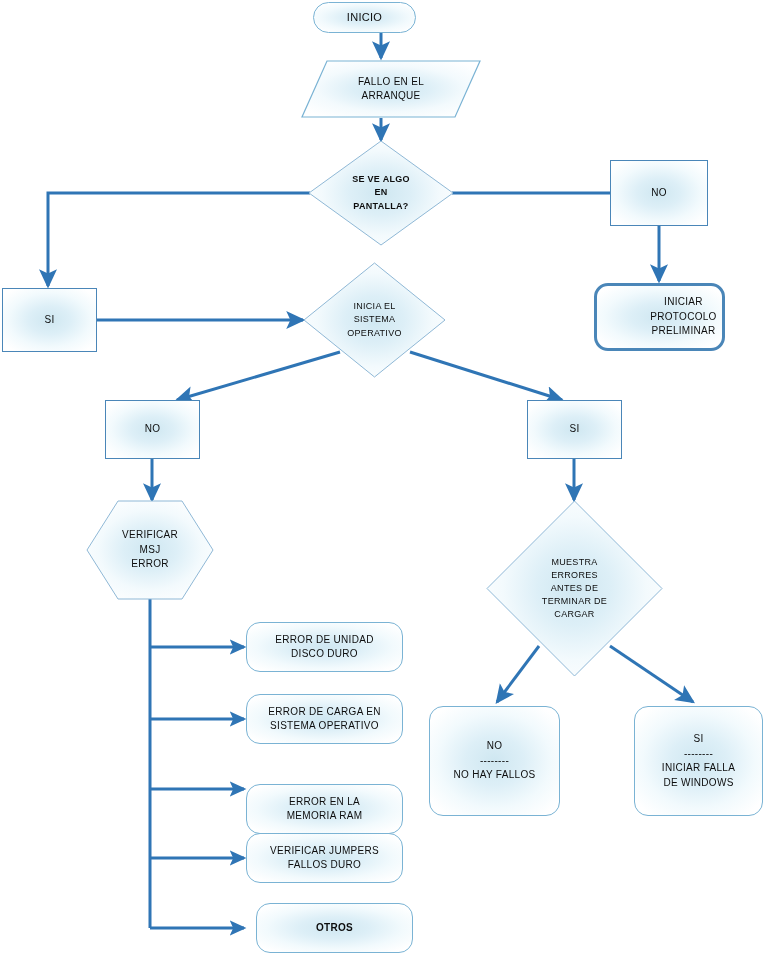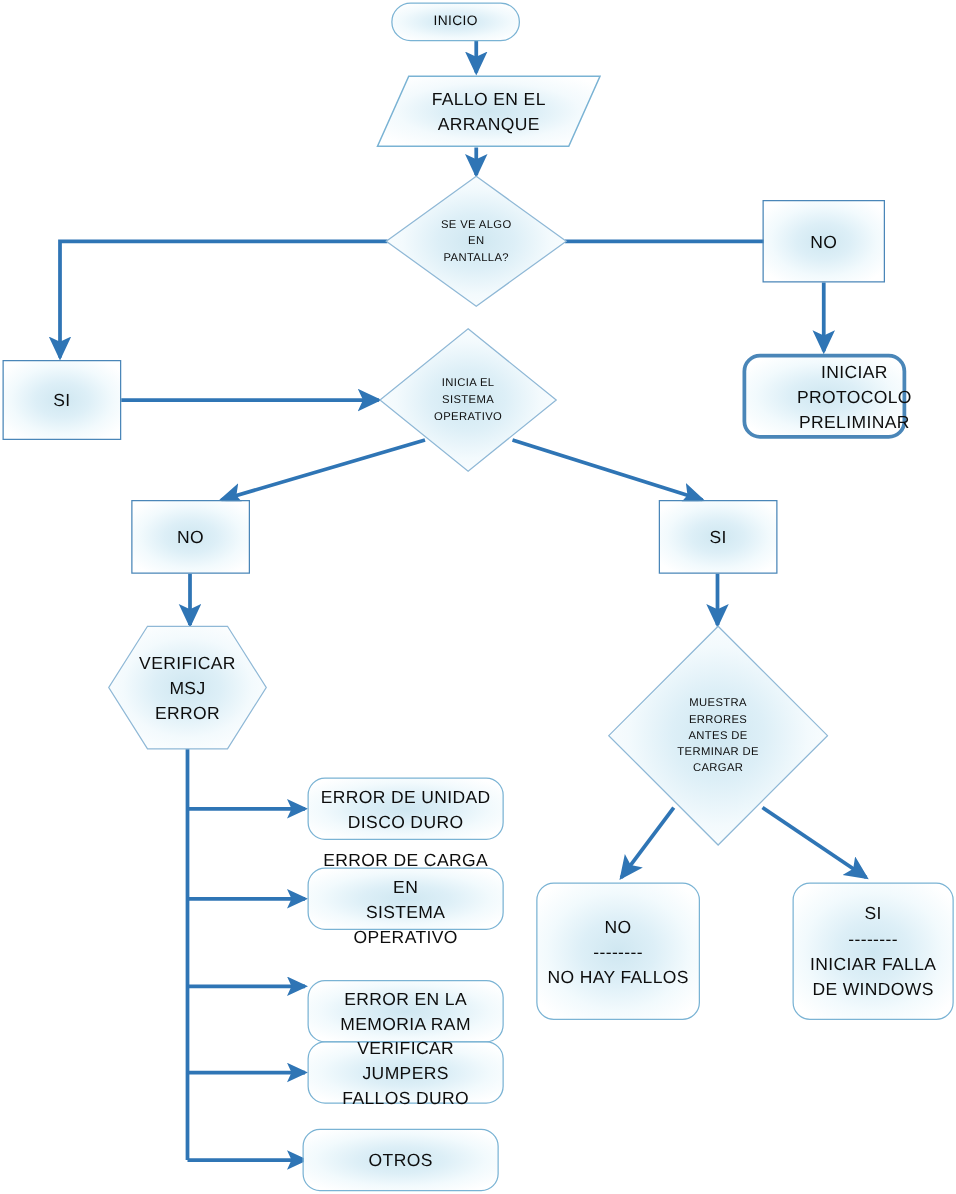--- a/index.html
+++ b/index.html
@@ -75,21 +75,21 @@
   .shape-svg > svg {
     position: absolute;
     left: 0;
     top: 0;
     width: 100%;
     height: 100%;
     z-index: 1;
   }
 
   .fs11 { font-size: 11px; }
-  .fs10 { font-size: 14px; }
+  .fs10 { font-size: 10px; }
   .fs9  { font-size: 9px;  }
 </style>
 </head>
 <body>
 
 <div id="canvas">
 
   <svg id="edges" viewBox="0 0 765 955" xmlns="http://www.w3.org/2000/svg">
     <defs>
       <marker id="ah" markerWidth="7" markerHeight="7" refX="5.6" refY="3" orient="auto" markerUnits="strokeWidth">
@@ -149,21 +149,21 @@
           <stop offset="66%" stop-color="#f3fafd"></stop>
           <stop offset="100%" stop-color="#ffffff"></stop>
         </radialGradient>
       </defs>
       <polygon points="27,3 180,3 155,59 2,59" fill="url(#gradPara)" stroke="#7ab3d4" stroke-width="1.2"></polygon>
     </svg>
     <span class="label">FALLO EN EL
 ARRANQUE</span>
   </div>
 
-  <div class="node shape-svg fs9" style="left:308px; top:140px; width:146px; height:106px;">
+  <div class="node shape-svg fs9" style="left:308px; top:140px; width:146px; height:106px;font-weight:bold;">
     <svg viewBox="0 0 146 106" preserveAspectRatio="none">
       <defs>
         <radialGradient id="gradD1" cx="50%" cy="50%" r="62%">
           <stop offset="0%" stop-color="#cfe7f1"></stop>
           <stop offset="34%" stop-color="#ddeff7"></stop>
           <stop offset="66%" stop-color="#f3fafd"></stop>
           <stop offset="100%" stop-color="#ffffff"></stop>
         </radialGradient>
       </defs>
       <polygon points="73,1 145,53 73,105 1,53" fill="url(#gradD1)" stroke="#8fb8d6" stroke-width="1"></polygon>
@@ -274,17 +274,17 @@
   <div class="node shape-round fs10" style="left:246px; top:764px; width:157px; height:50px;margin-top:20px;">
     <span class="label">ERROR EN LA
 MEMORIA RAM</span>
   </div>
 
   <div class="node shape-round fs10" style="left:246px; top:833px; width:157px; height:50px;">
     <span class="label">VERIFICAR JUMPERS
 FALLOS DURO</span>
   </div>
 
-  <div class="node shape-round fs10" style="left:242px; top:903px; width:157px; height:50px;">
+  <div class="node shape-round fs10" style="left:256px; top:903px; width:157px; height:50px;font-weight:bold;">
     <span class="label">OTROS</span>
   </div>
 
 </div>
 
 </body></html>

